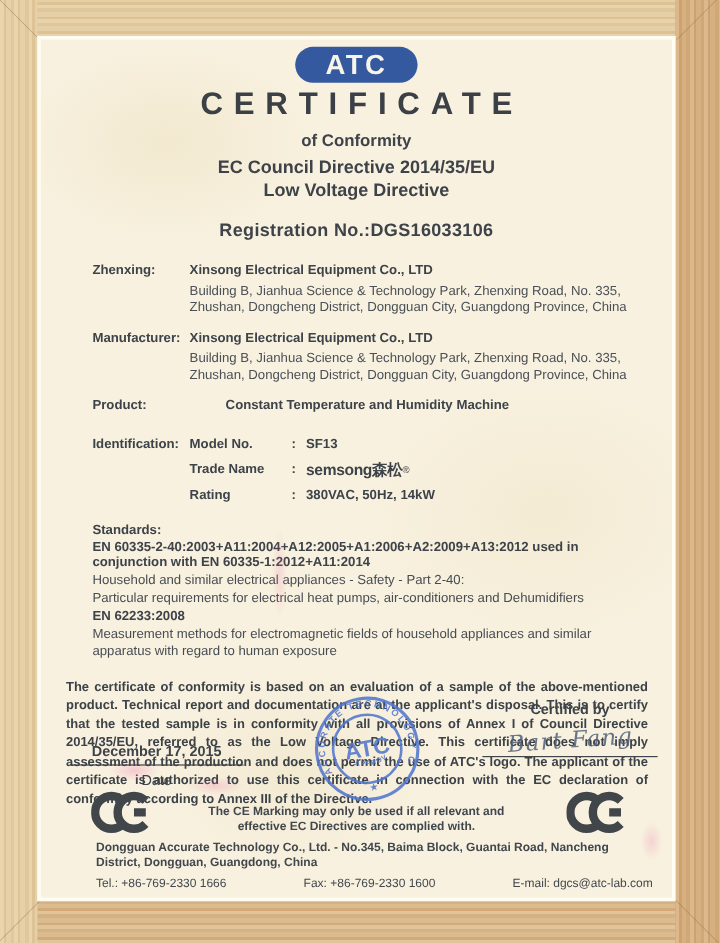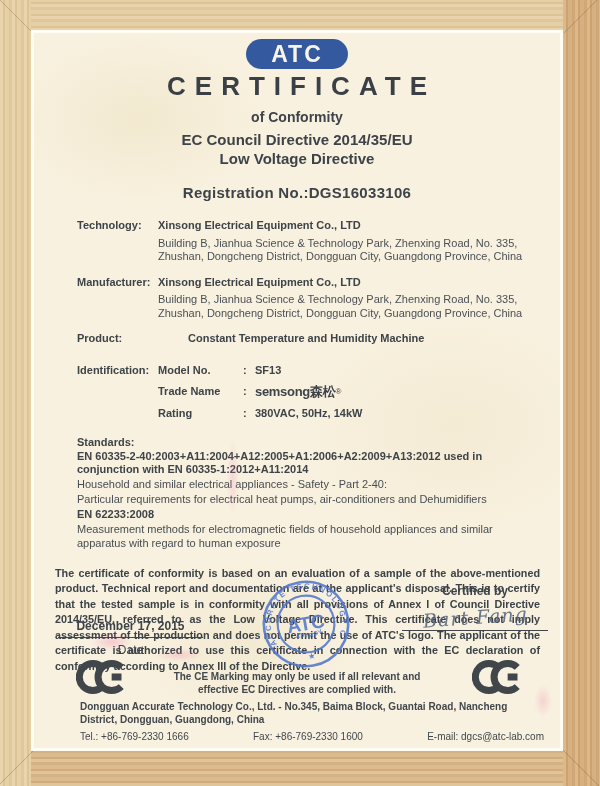--- a/index.html
+++ b/index.html
@@ -112,21 +112,21 @@
       <div class="cert-title">CERTIFICATE</div>
       <div class="sub1">of Conformity</div>
       <div class="sub2">EC Council Directive 2014/35/EU</div>
       <div class="sub3">Low Voltage Directive</div>
       <div class="reg">Registration No.:DGS16033106</div>
     </div>
 
     <div class="rows">
 
       <div class="frow">
-        <div class="flabel">Technology:</div>
+        <div class="flabel">Zhenxing:</div>
         <div class="fbody">
           <div class="fname">Xinsong Electrical Equipment Co., LTD</div>
           <div class="faddr">Building B, Jianhua Science &amp; Technology Park, Zhenxing Road, No. 335, Zhushan, Dongcheng District, Dongguan City, Guangdong Province, China</div>
         </div>
       </div>
 
       <div class="frow">
         <div class="flabel">Manufacturer:</div>
         <div class="fbody">
           <div class="fname">Xinsong Electrical Equipment Co., LTD</div>

